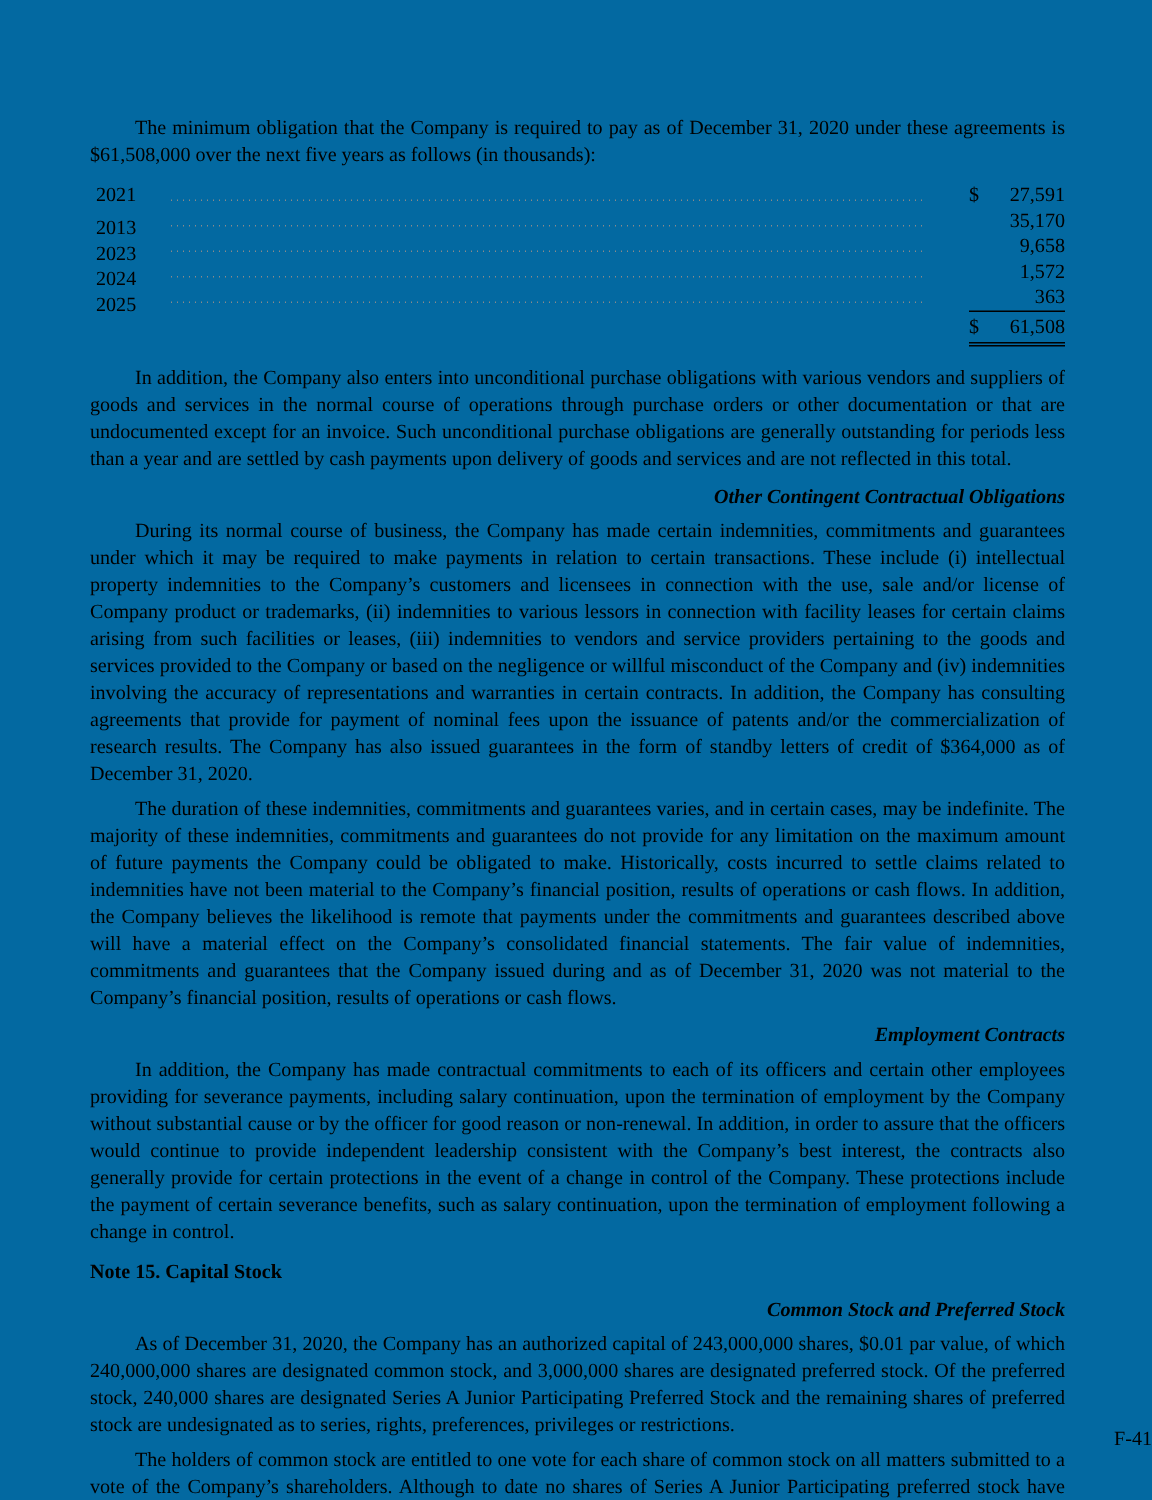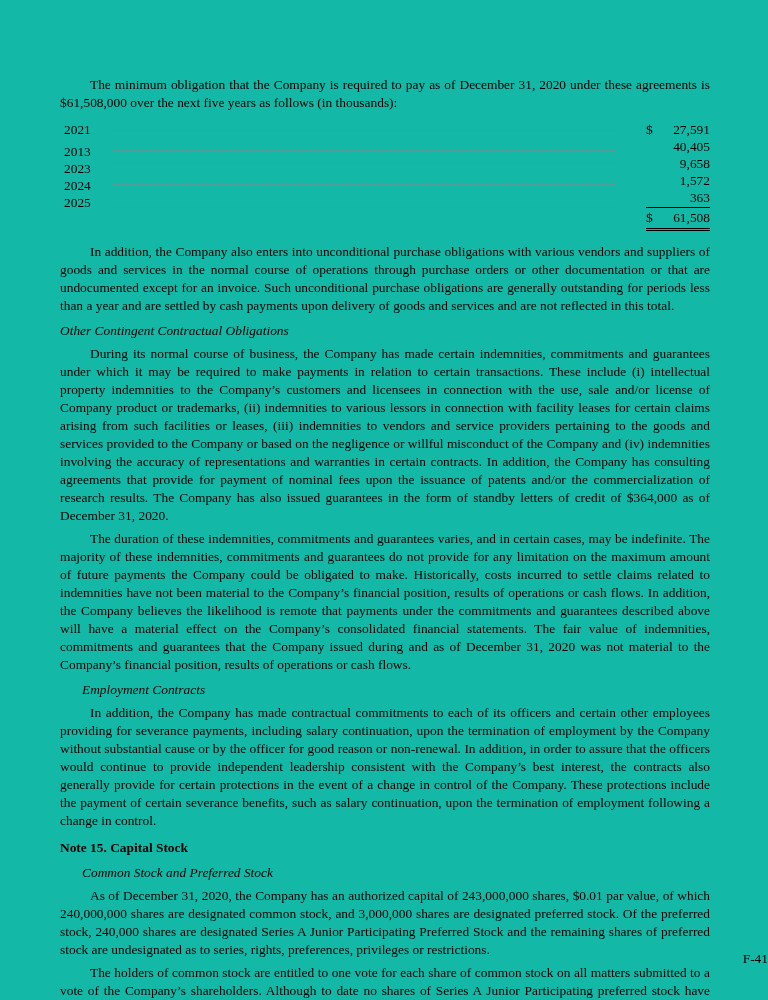--- a/index.html
+++ b/index.html
@@ -4,21 +4,21 @@
 <style>
   html, body {
     margin: 0;
     padding: 0;
     background: #ffffff;
   }
   .page {
     position: relative;
     width: 768px;
     height: 1000px;
-    background: #14b8a6;
+    background: #0369a1;
     color: #000000;
     font-family: "Liberation Serif", "DejaVu Serif", serif;
     font-size: 13.4px;
     line-height: 18px;
     box-sizing: border-box;
     padding: 76px 58px 0 60px;
     overflow: hidden;
   }
   p.body {
     margin: 5px 0;
@@ -29,23 +29,24 @@
     margin-top: 0;
     margin-bottom: 9px;
   }
   p.body.after-table {
     margin-top: 12px;
   }
   p.body.cut {
     text-align-last: justify;
   }
   .heading-bi {
-    font-weight: normal;
+    font-weight: bold;
     font-style: italic;
     margin: 7px 0 4px 0;
+    text-align: right;
   }
   .heading-bi.indented {
     margin-left: 22px;
   }
   .heading-b {
     font-weight: bold;
     margin: 9px 0 4px 0;
   }
   
   .obl-table {
@@ -112,21 +113,21 @@
       <span class="amt">
           <span class="cur">$</span>
           <span class="num">27,591</span>
         </span>
     </div>
     <div class="trow">
       <span class="year">2013</span>
       <span class="leader"></span>
       <span class="amt">
           <span class="cur"></span>
-          <span class="num">40,405</span>
+          <span class="num">35,170</span>
         </span>
     </div>
     <div class="trow">
       <span class="year">2023</span>
       <span class="leader"></span>
       <span class="amt">
           <span class="cur"></span>
           <span class="num">9,658</span>
         </span>
     </div>

